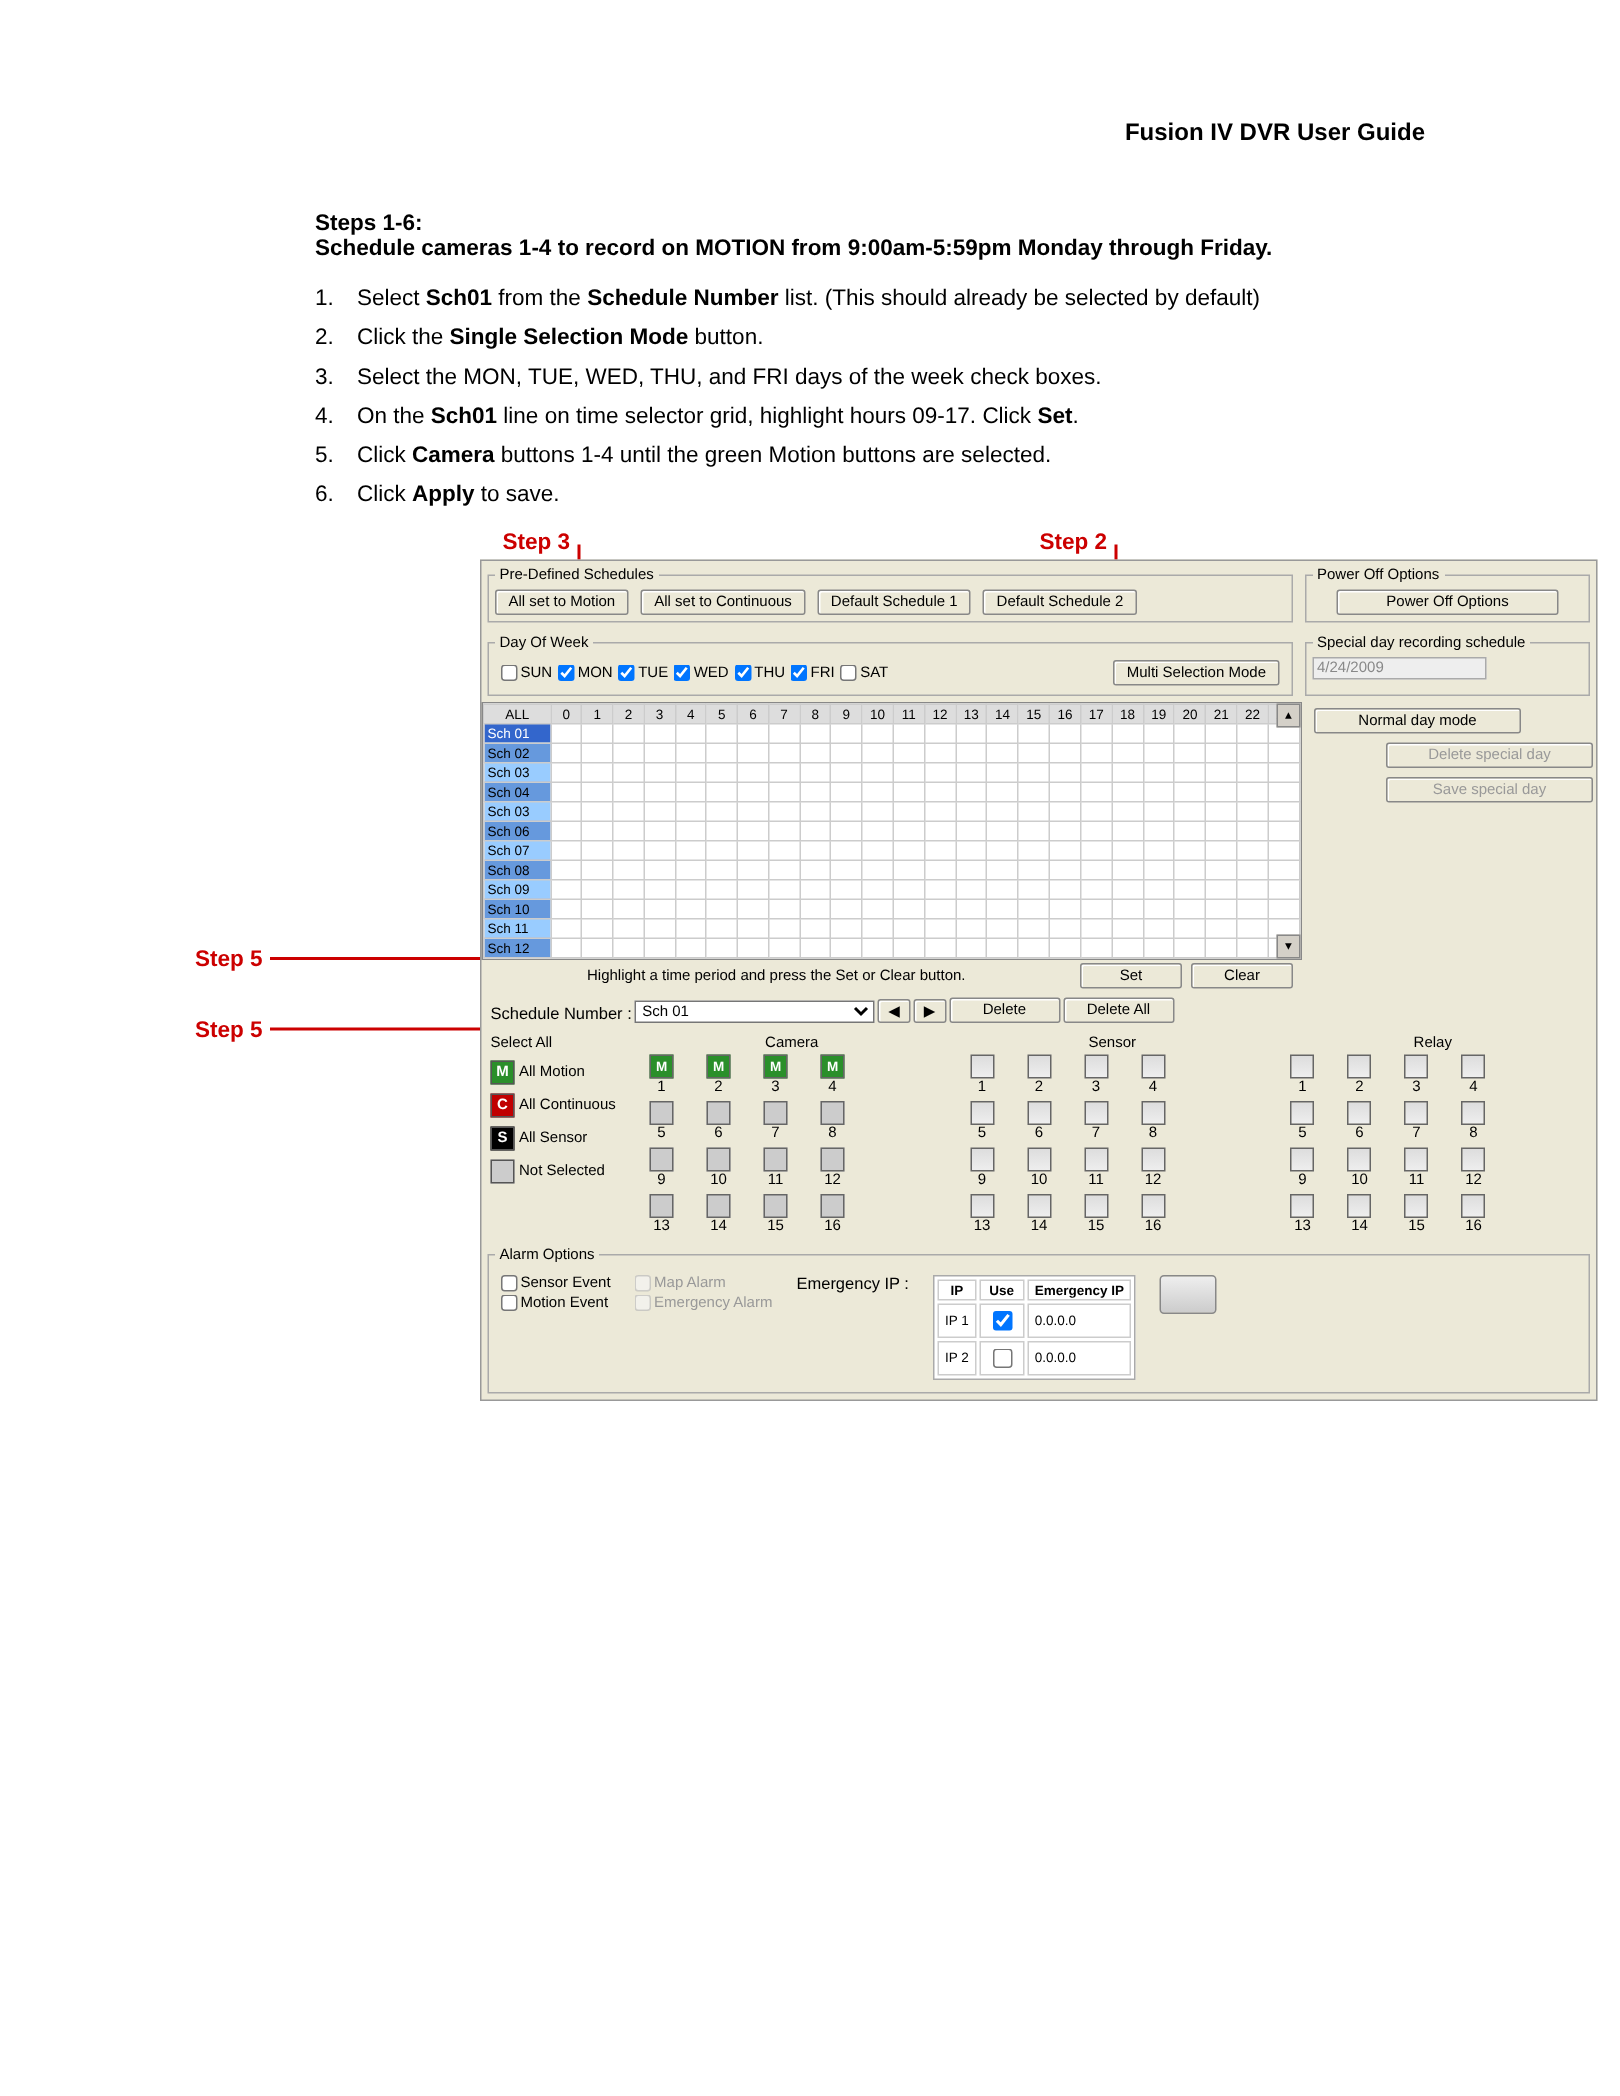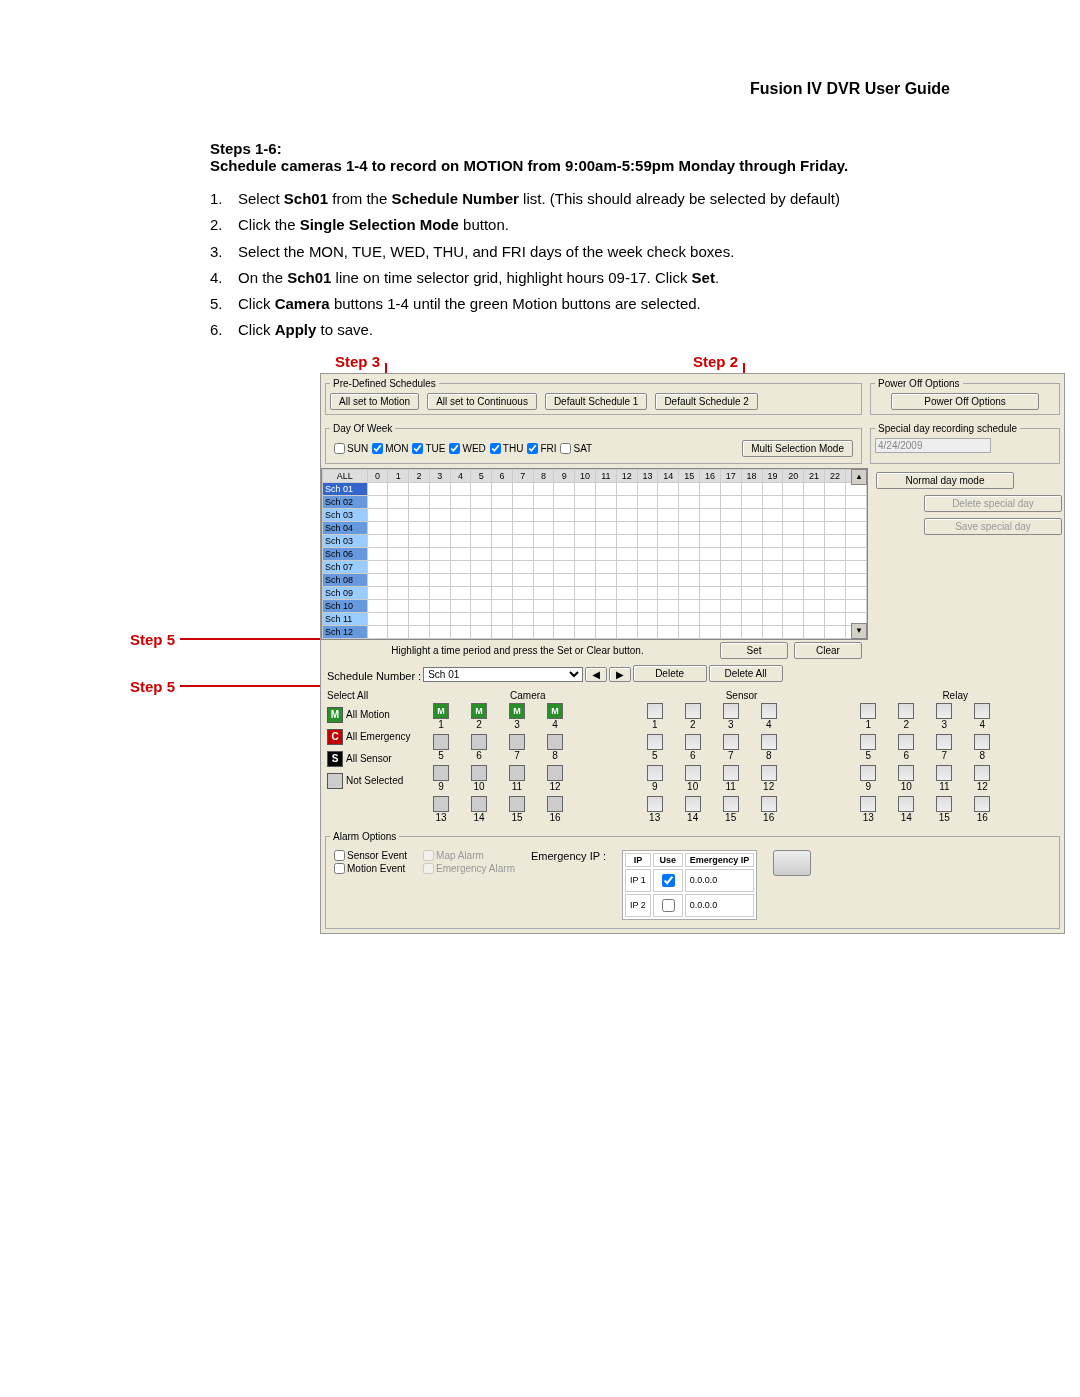--- a/index.html
+++ b/index.html
@@ -682,21 +682,21 @@
         <div class="cam-legend">
           <div class="lg">
               <span>Select All</span>
             </div>
           <div class="lg">
               <span class="lg-box lg-m">M</span>
               <span>All Motion</span>
             </div>
           <div class="lg">
               <span class="lg-box lg-c">C</span>
-              <span>All Emergency</span>
+              <span>All Continuous</span>
             </div>
           <div class="lg">
               <span class="lg-box lg-s">S</span>
               <span>All Sensor</span>
             </div>
           <div class="lg">
               <span class="lg-box lg-x"></span>
               <span>Not Selected</span>
             </div>
         </div>

